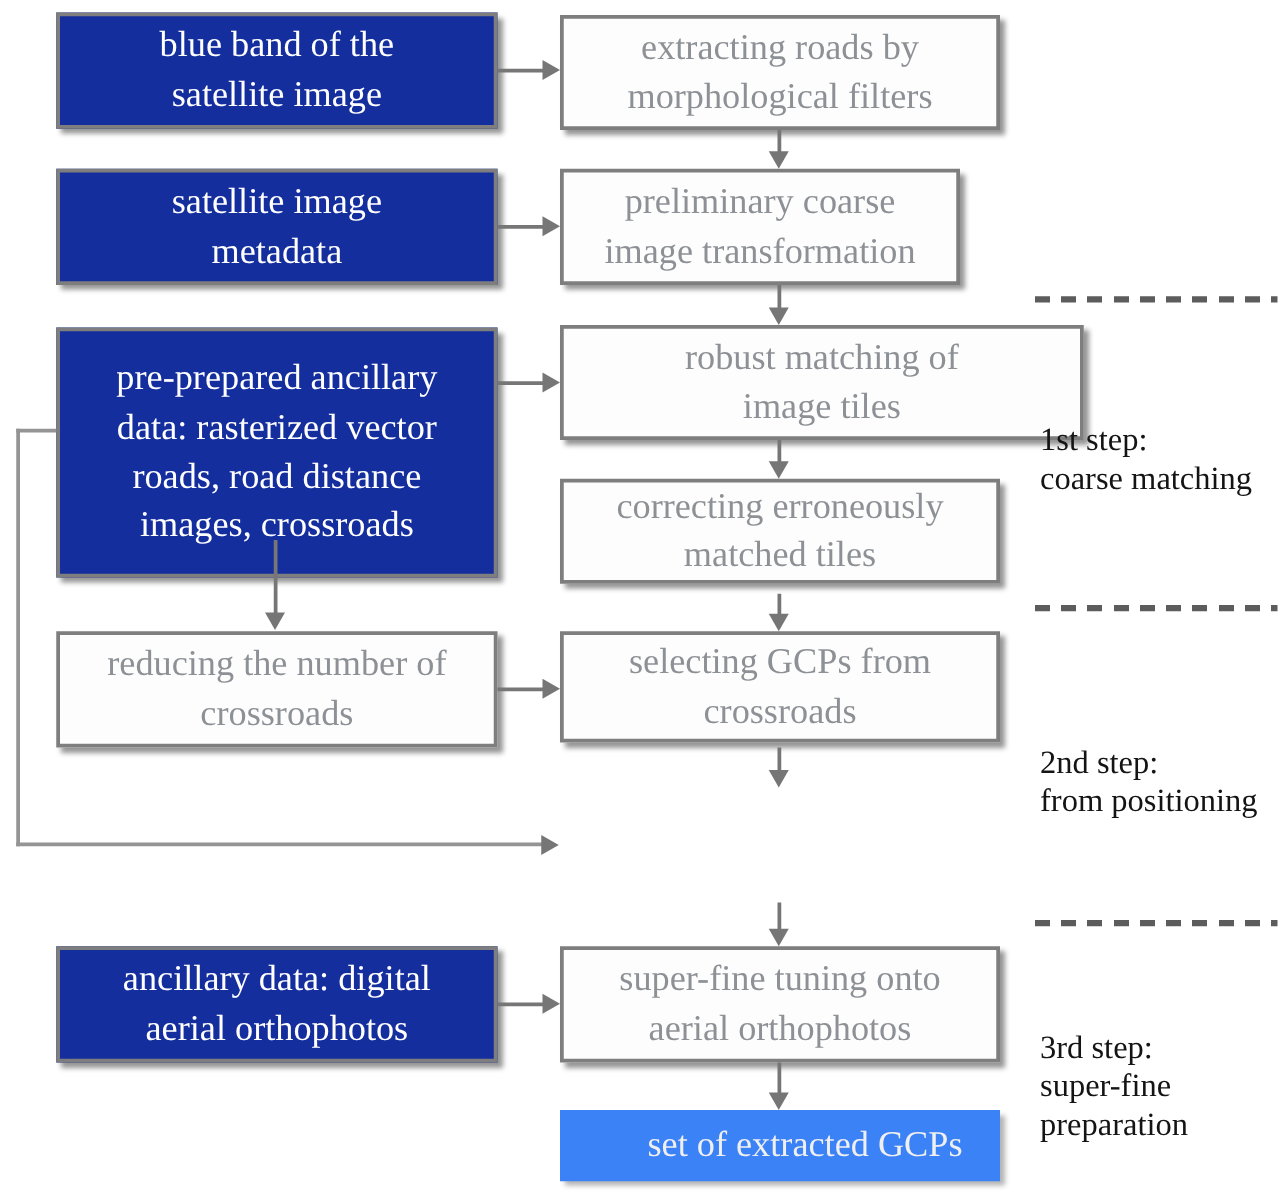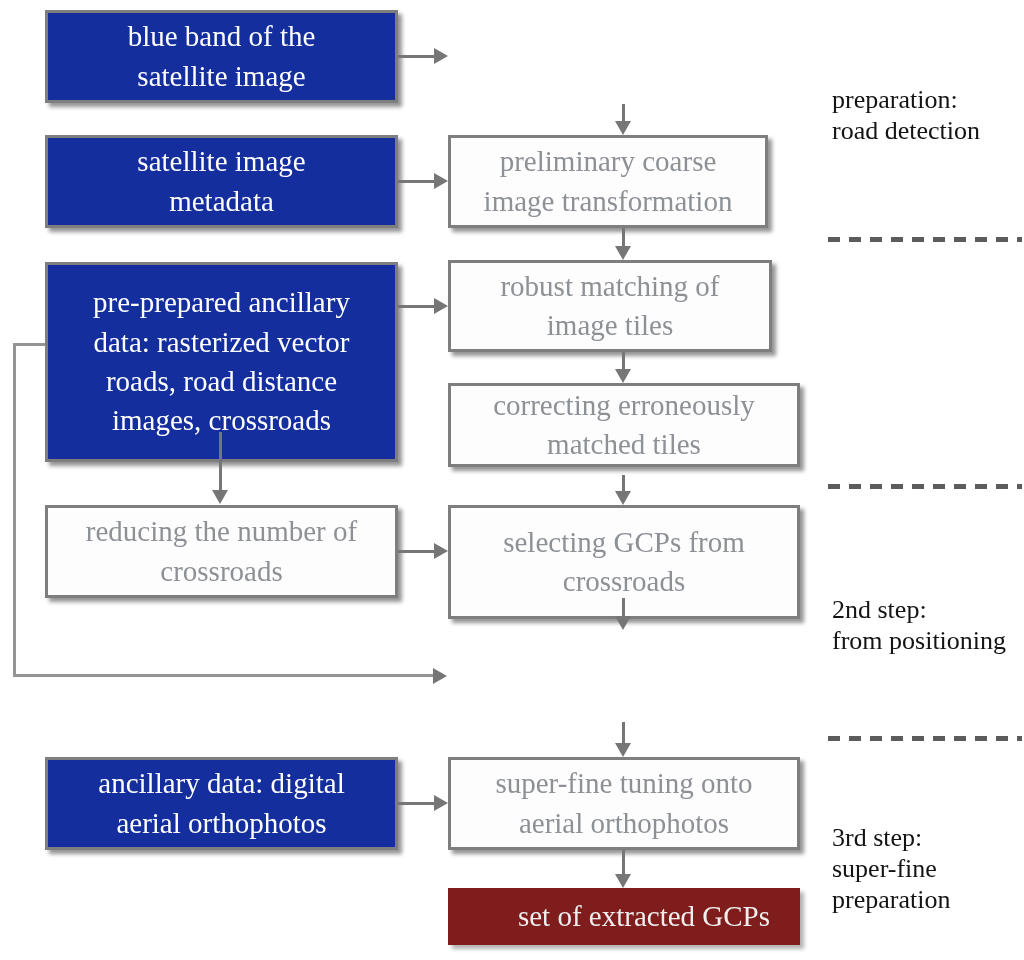--- a/index.html
+++ b/index.html
@@ -11,21 +11,21 @@
     position:absolute; box-sizing:border-box;
     display:flex; align-items:center; justify-content:center;
     text-align:center; white-space:pre-line;
     font-size:29px; line-height:1.36;
     border:3px solid #7e7e7e;
     box-shadow:4px 4px 4px rgba(0,0,0,0.42);
     padding:2px 8px;
   }
   .box.blue  { background:#142e9e; color:#ffffff; }
   .box.white { background:#fdfdfd; color:#8d9196; }
-  .box.gray  { background:#7f1d1d; color:#efefef; border:none;
+  .box.gray  { background:#3b82f6; color:#efefef; border:none;
                box-shadow:4px 4px 4px rgba(0,0,0,0.30);padding-left:48px; }
   .hline { position:absolute; height:3px; background:#767676; }
   .vline { position:absolute; width:3px;  background:#767676; }
   .elbow { background:#949494; }
   .arr-right { position:absolute; width:0; height:0;
     border-top:8px solid transparent; border-bottom:8px solid transparent;
     border-left:14px solid #767676; }
   .arr-down { position:absolute; width:0; height:0;
     border-left:8px solid transparent; border-right:8px solid transparent;
     border-top:14px solid #767676; }
@@ -49,27 +49,29 @@
 metadata</div>
   <div class="box blue" style="left:45px; top:262px; width:353px; height:200px;">pre-prepared ancillary
 data: rasterized vector
 roads, road distance
 images, crossroads</div>
   <div class="box white" style="left:45px; top:505px; width:353px; height:93px;">reducing the number of
 crossroads</div>
   <div class="box blue" style="left:45px; top:757px; width:353px; height:93px;">ancillary data: digital
 aerial orthophotos</div>
 
+  <div class="box white" style="left:448px; top:12px;  width:352px; height:92px;">extracting roads by
+morphological filters</div>
   <div class="box white" style="left:448px; top:135px; width:320px; height:93px;">preliminary coarse
 image transformation</div>
-  <div class="box white" style="left:448px; top:260px; width:324px; height:92px;">robust matching of
+  <div class="box white" style="left:448px; top:260px; width:419px; height:92px;">robust matching of
 image tiles</div>
   <div class="box white" style="left:448px; top:383px; width:352px; height:84px;">correcting erroneously
 matched tiles</div>
-  <div class="box white" style="left:448px; top:505px; width:352px; height:114px;">selecting GCPs from
+  <div class="box white" style="left:448px; top:505px; width:352px; height:89px;">selecting GCPs from
 crossroads</div>
   <div class="box white" style="left:448px; top:757px; width:352px; height:93px;">super-fine tuning onto
 aerial orthophotos</div>
   <div class="box gray" style="left:448px; top:888px; width:352px; height:57px;">set of extracted GCPs</div>
 
   <div class="hline" style="left:398px; top:55px;  width:38px;"></div>
   <div class="arr-right" style="left:434px; top:48px;"></div>
 
   <div class="hline" style="left:398px; top:180px; width:38px;"></div>
   <div class="arr-right" style="left:434px; top:173px;"></div>
@@ -105,22 +107,22 @@
 
   <div class="vline" style="left:622px; top:598px; height:19px;"></div>
   <div class="arr-down" style="left:615px; top:616px;"></div>
 
   <div class="vline" style="left:622px; top:722px; height:23px;"></div>
   <div class="arr-down" style="left:615px; top:743px;"></div>
 
   <div class="vline" style="left:622px; top:850px; height:26px;"></div>
   <div class="arr-down" style="left:615px; top:874px;"></div>
 
-  <div class="stage" style="top:84px;">preparation:
-road detection</div>
+  <div class="stage" style="top:336px;">1st step:
+coarse matching</div>
   <div class="stage" style="top:594px;">2nd step:
 from positioning</div>
   <div class="stage" style="top:822px;">3rd step:
 super-fine
 preparation</div>
 
   <div class="dash" style="top:237px;"></div>
   <div class="dash" style="top:484px;"></div>
   <div class="dash" style="top:736px;"></div>
 

